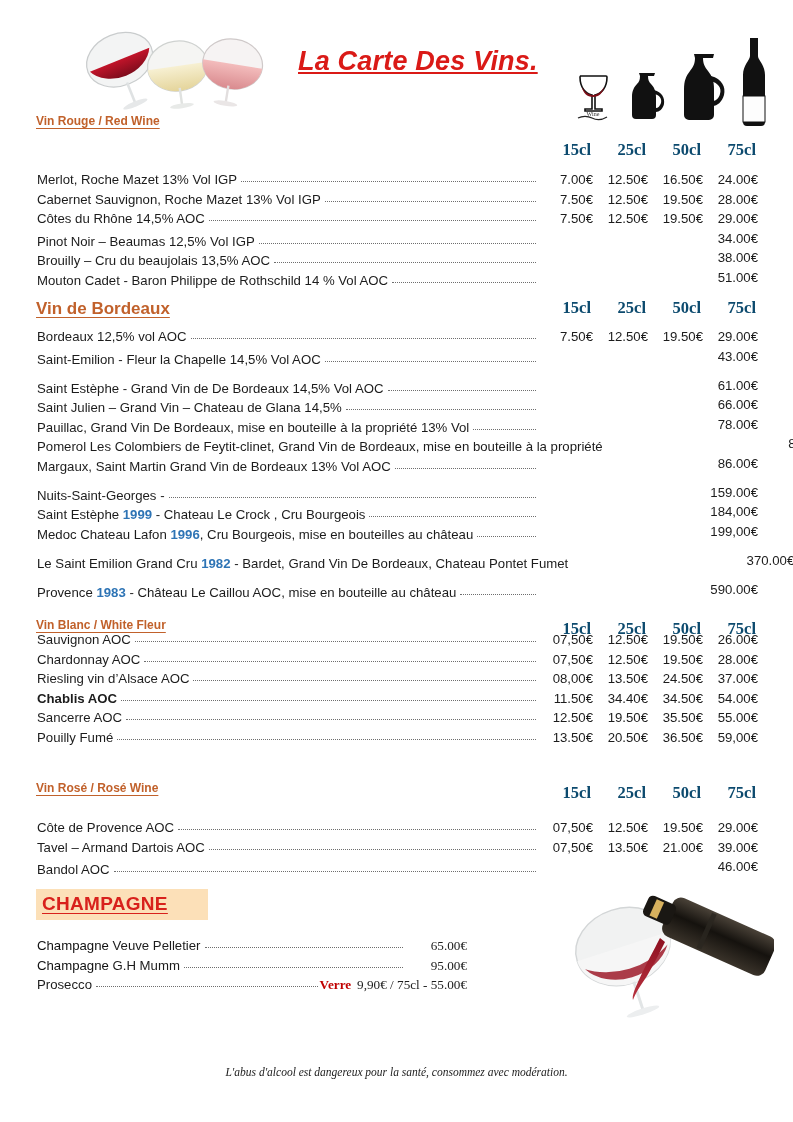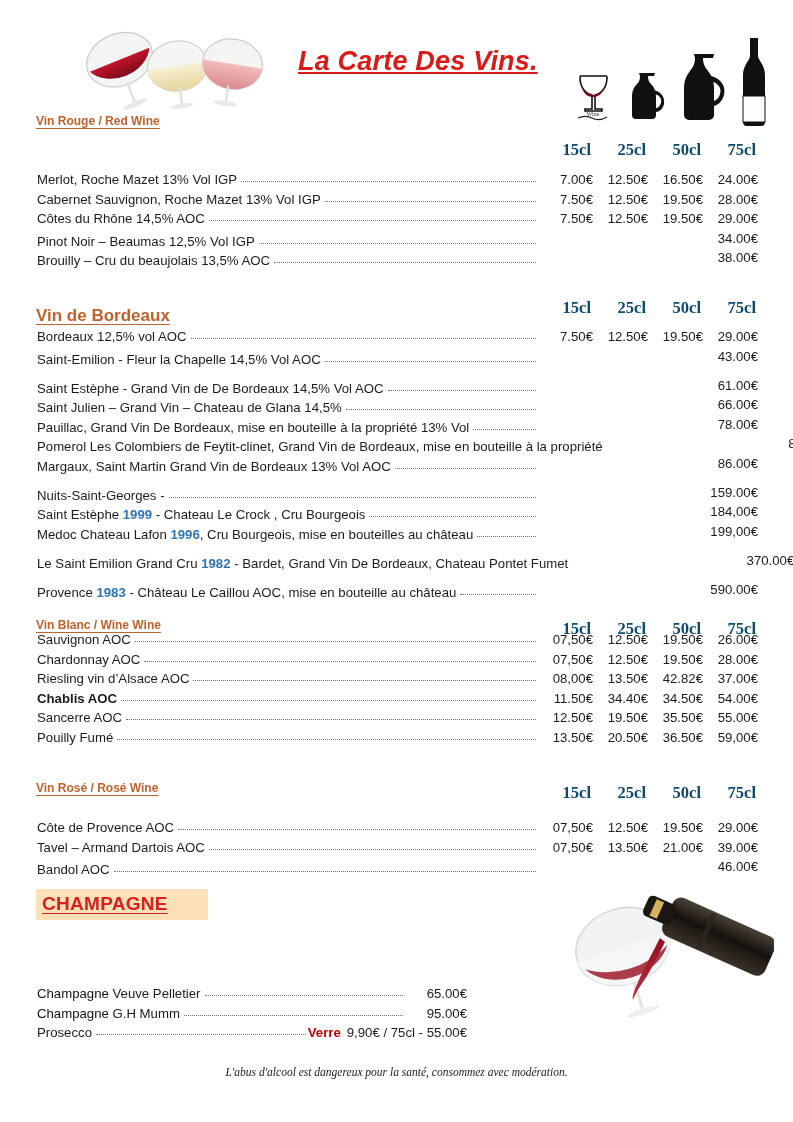--- a/index.html
+++ b/index.html
@@ -72,21 +72,21 @@
     left: 36px;
   }
   .sec-title {
     color: #C1612B;
     font-weight: bold;
     text-decoration: underline;
     text-underline-offset: 3px;
     white-space: nowrap;
   }
   .sec-title.big { font-size: 12px; }
-  .sec-title.mid { font-size: 17px; margin-top: 7px; }
+  .sec-title.mid { font-size: 17px; }
 
   
   .measures {
     position: absolute;
     right: 0;
     display: flex;
     font-family: "Liberation Serif", serif;
     font-weight: bold;
     font-size: 16.5px;
     color: #0c4a6e;
@@ -145,25 +145,25 @@
     width: 152px;
   }
   .champ-head .sec-title {
     color: #D8211C;
     font-size: 19px;
     letter-spacing: 0.3px;
   }
   .champ-items {
     position: absolute;
     left: 37px;
-    top: 986px;
+    top: 938px;
     width: 430px;
   }
   .champ-items .row { font-size: 13.2px; }
-  .champ-items .prices span { width: 62px; }
+  .champ-items .prices span { width: 62px; font-family: Liberation Serif, serif; }
   .verre { color: #C00000; font-weight: bold; }
   .champ-word { color: #111; }
 
   .pour-photo {
     position: absolute;
     left: 534px;
     top: 890px;
     width: 240px;
     height: 132px;
   }
@@ -307,20 +307,30 @@
       <div class="row">
         <div class="name">Brouilly – Cru du beaujolais 13,5% AOC</div>
         <div class="dots"></div>
         <div class="prices">
           <span></span>
           <span></span>
           <span></span>
           <span>38.00€</span>
         </div>
       </div>
+      <div class="row">
+        <div class="name">Mouton Cadet - Baron Philippe de Rothschild 14 % Vol AOC</div>
+        <div class="dots"></div>
+        <div class="prices">
+          <span></span>
+          <span></span>
+          <span></span>
+          <span>51.00€</span>
+        </div>
+      </div>
     </div>
 
   <div class="section-head" style="top:299px;">
     <div class="sec-title mid">Vin de Bordeaux</div>
   </div>
   <div class="measures" style="top:298px; left:536px; width:222px;">
     <span>15cl</span>
     <span>25cl</span>
     <span>50cl</span>
     <span>75cl</span>
@@ -442,21 +452,21 @@
         <div class="prices">
           <span></span>
           <span></span>
           <span></span>
           <span>590.00€</span>
         </div>
       </div>
     </div>
 
   <div class="section-head" style="top:618px;">
-    <div class="sec-title big">Vin Blanc / Wine Wine</div>
+    <div class="sec-title big">Vin Blanc / White Fleur</div>
   </div>
   <div class="measures" style="top:619px; left:536px; width:222px;">
     <span>15cl</span>
     <span>25cl</span>
     <span>50cl</span>
     <span>75cl</span>
   </div>
   <div class="items" id="list-white" style="top:632px;">
       <div class="row">
         <div class="name">Sauvignon AOC</div>
@@ -477,21 +487,21 @@
           <span>19.50€</span>
           <span>28.00€</span>
         </div>
       </div>
       <div class="row">
         <div class="name">Riesling vin d’Alsace AOC</div>
         <div class="dots"></div>
         <div class="prices">
           <span>08,00€</span>
           <span>13.50€</span>
-          <span>42.82€</span>
+          <span>24.50€</span>
           <span>37.00€</span>
         </div>
       </div>
       <div class="row">
         <div class="name bold">Chablis AOC</div>
         <div class="dots"></div>
         <div class="prices">
           <span>11.50€</span>
           <span>34.40€</span>
           <span>34.50€</span>

